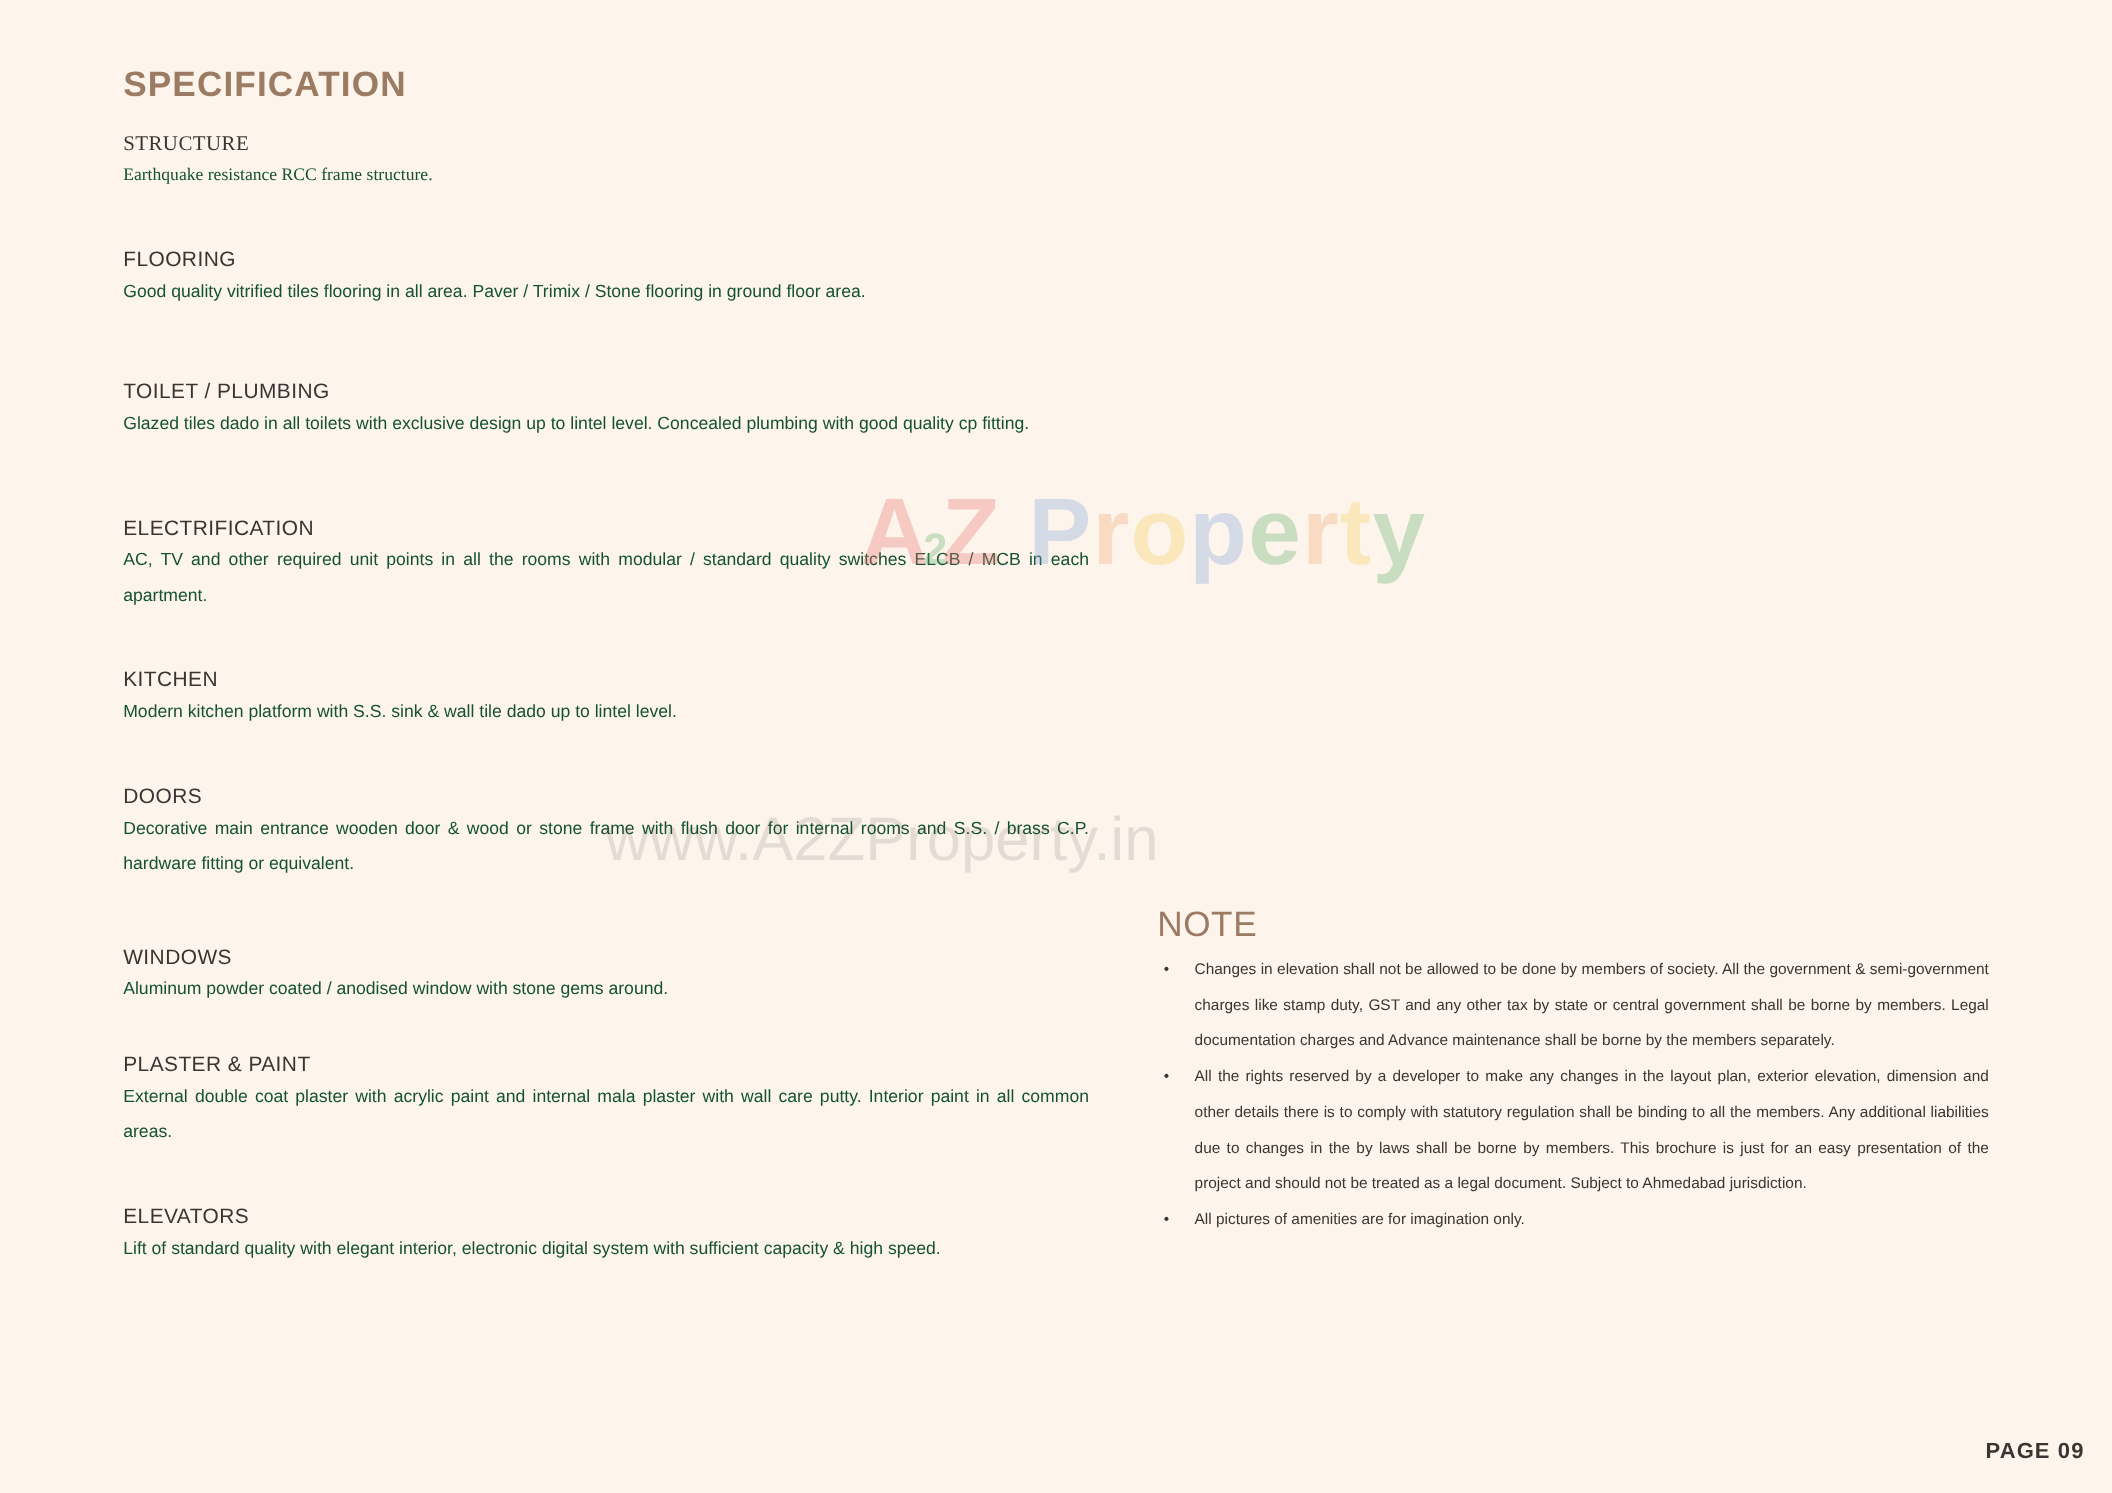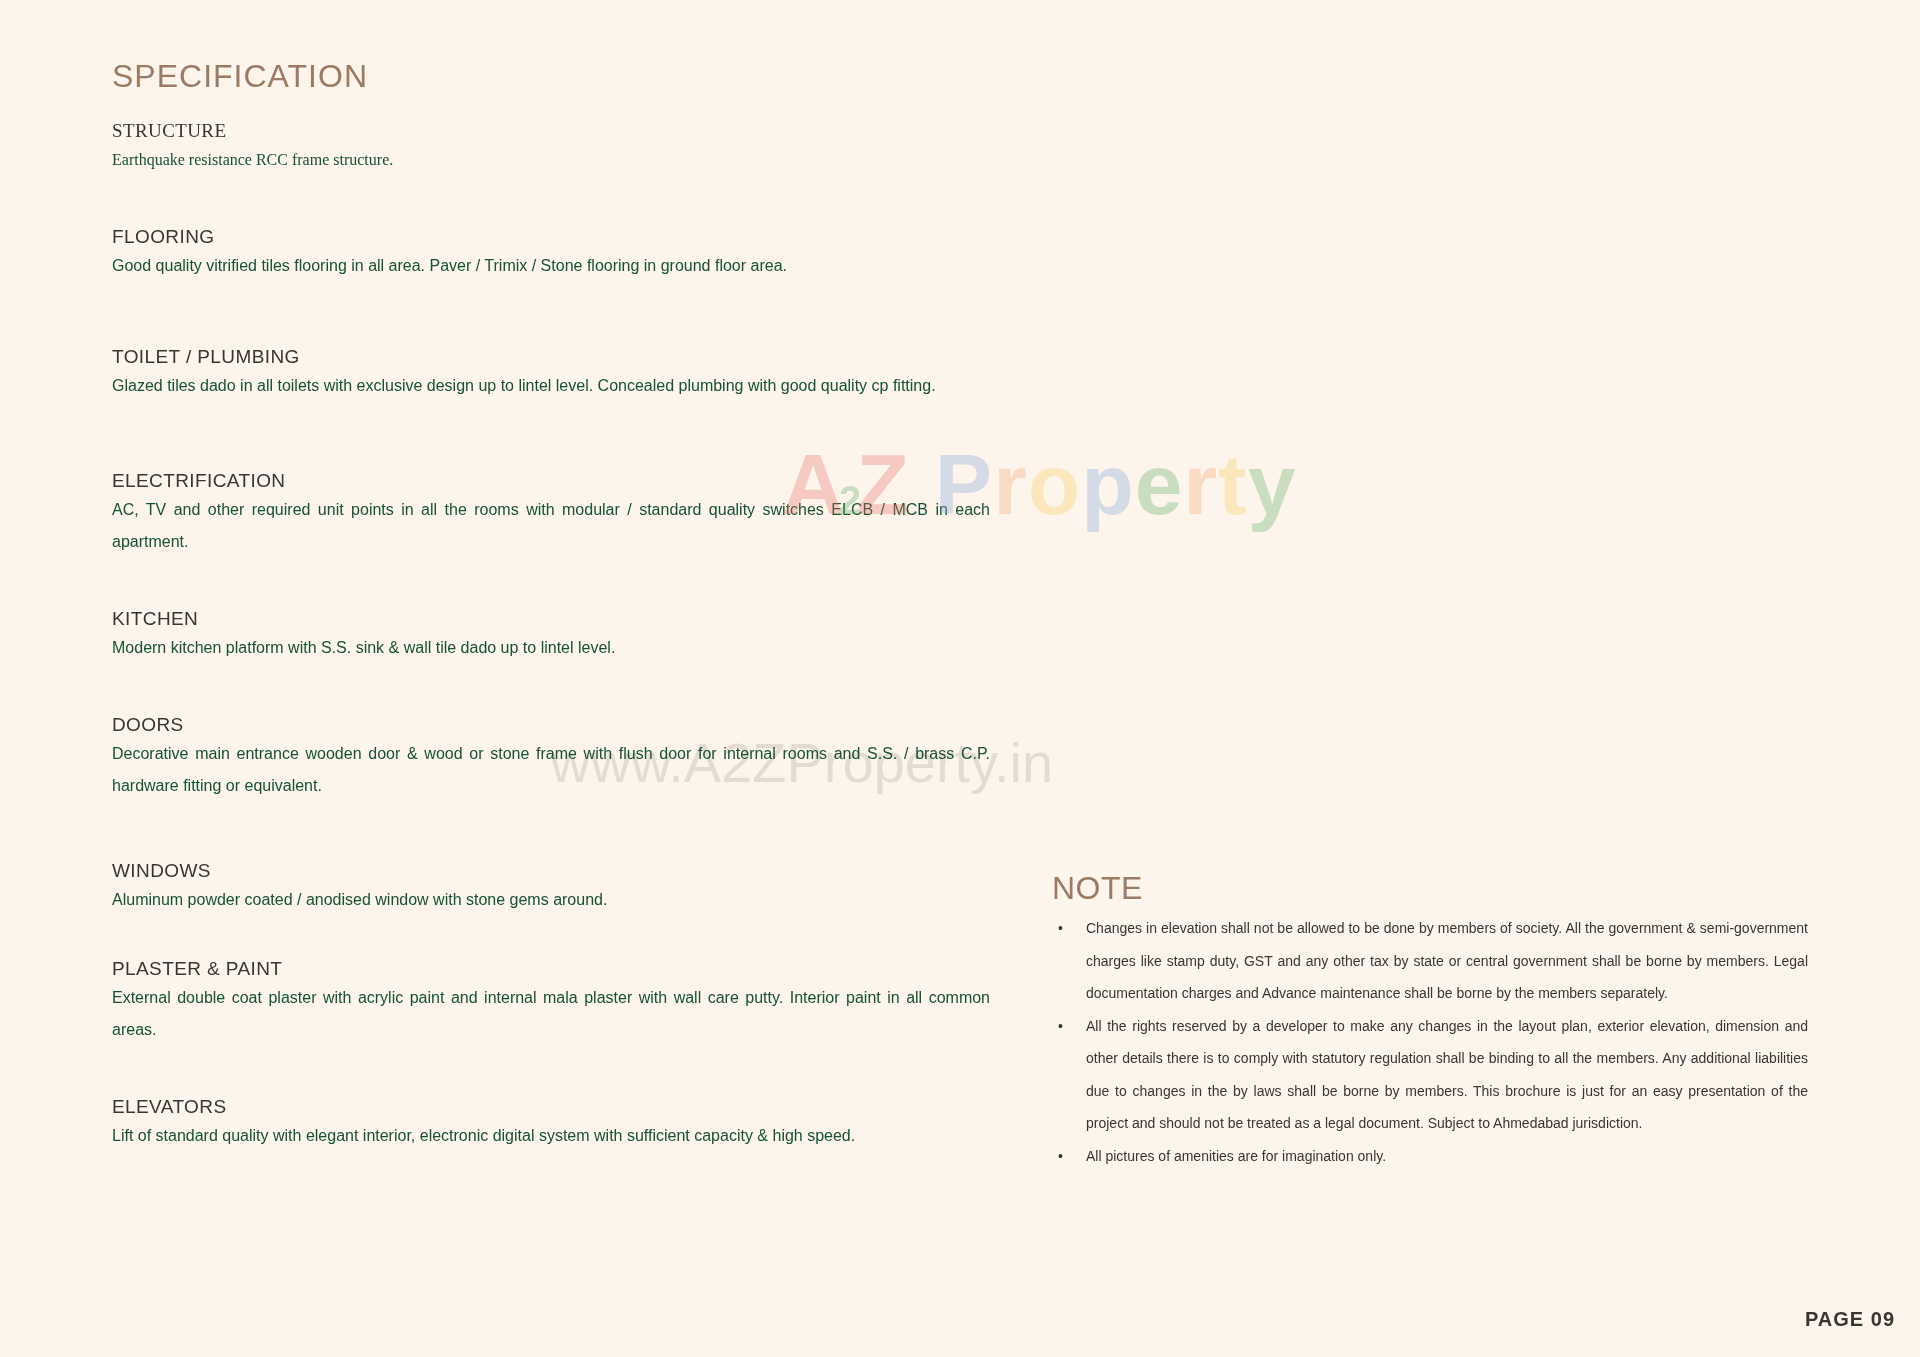--- a/index.html
+++ b/index.html
@@ -15,21 +15,21 @@
     font-family: "Liberation Sans", sans-serif;
     color: #3b3433;
   }
   .page-title {
     position: absolute;
     left: 112px;
     top: 58px;
     font-size: 32px;
     letter-spacing: 1px;
     color: #9c7b63;
-    font-weight: normal;
+    font-weight: bold;
   }
   .spec-list {
     position: absolute;
     left: 112px;
     top: 118px;
     width: 878px;
   }
   .spec-section {
     position: absolute;
     left: 0;
@@ -46,21 +46,20 @@
     font-size: 16px;
     line-height: 32px;
     color: #14532d;
     text-align: justify;
   }
   .note-block {
     position: absolute;
     left: 1052px;
     top: 820px;
     width: 756px;
-    margin-top: 48px;
   }
   .note-title {
     font-size: 32px;
     color: #9c7b63;
     letter-spacing: 0.5px;
     height: 40px;
     line-height: 40px;
   }
   .note-items {
     margin: 0;

